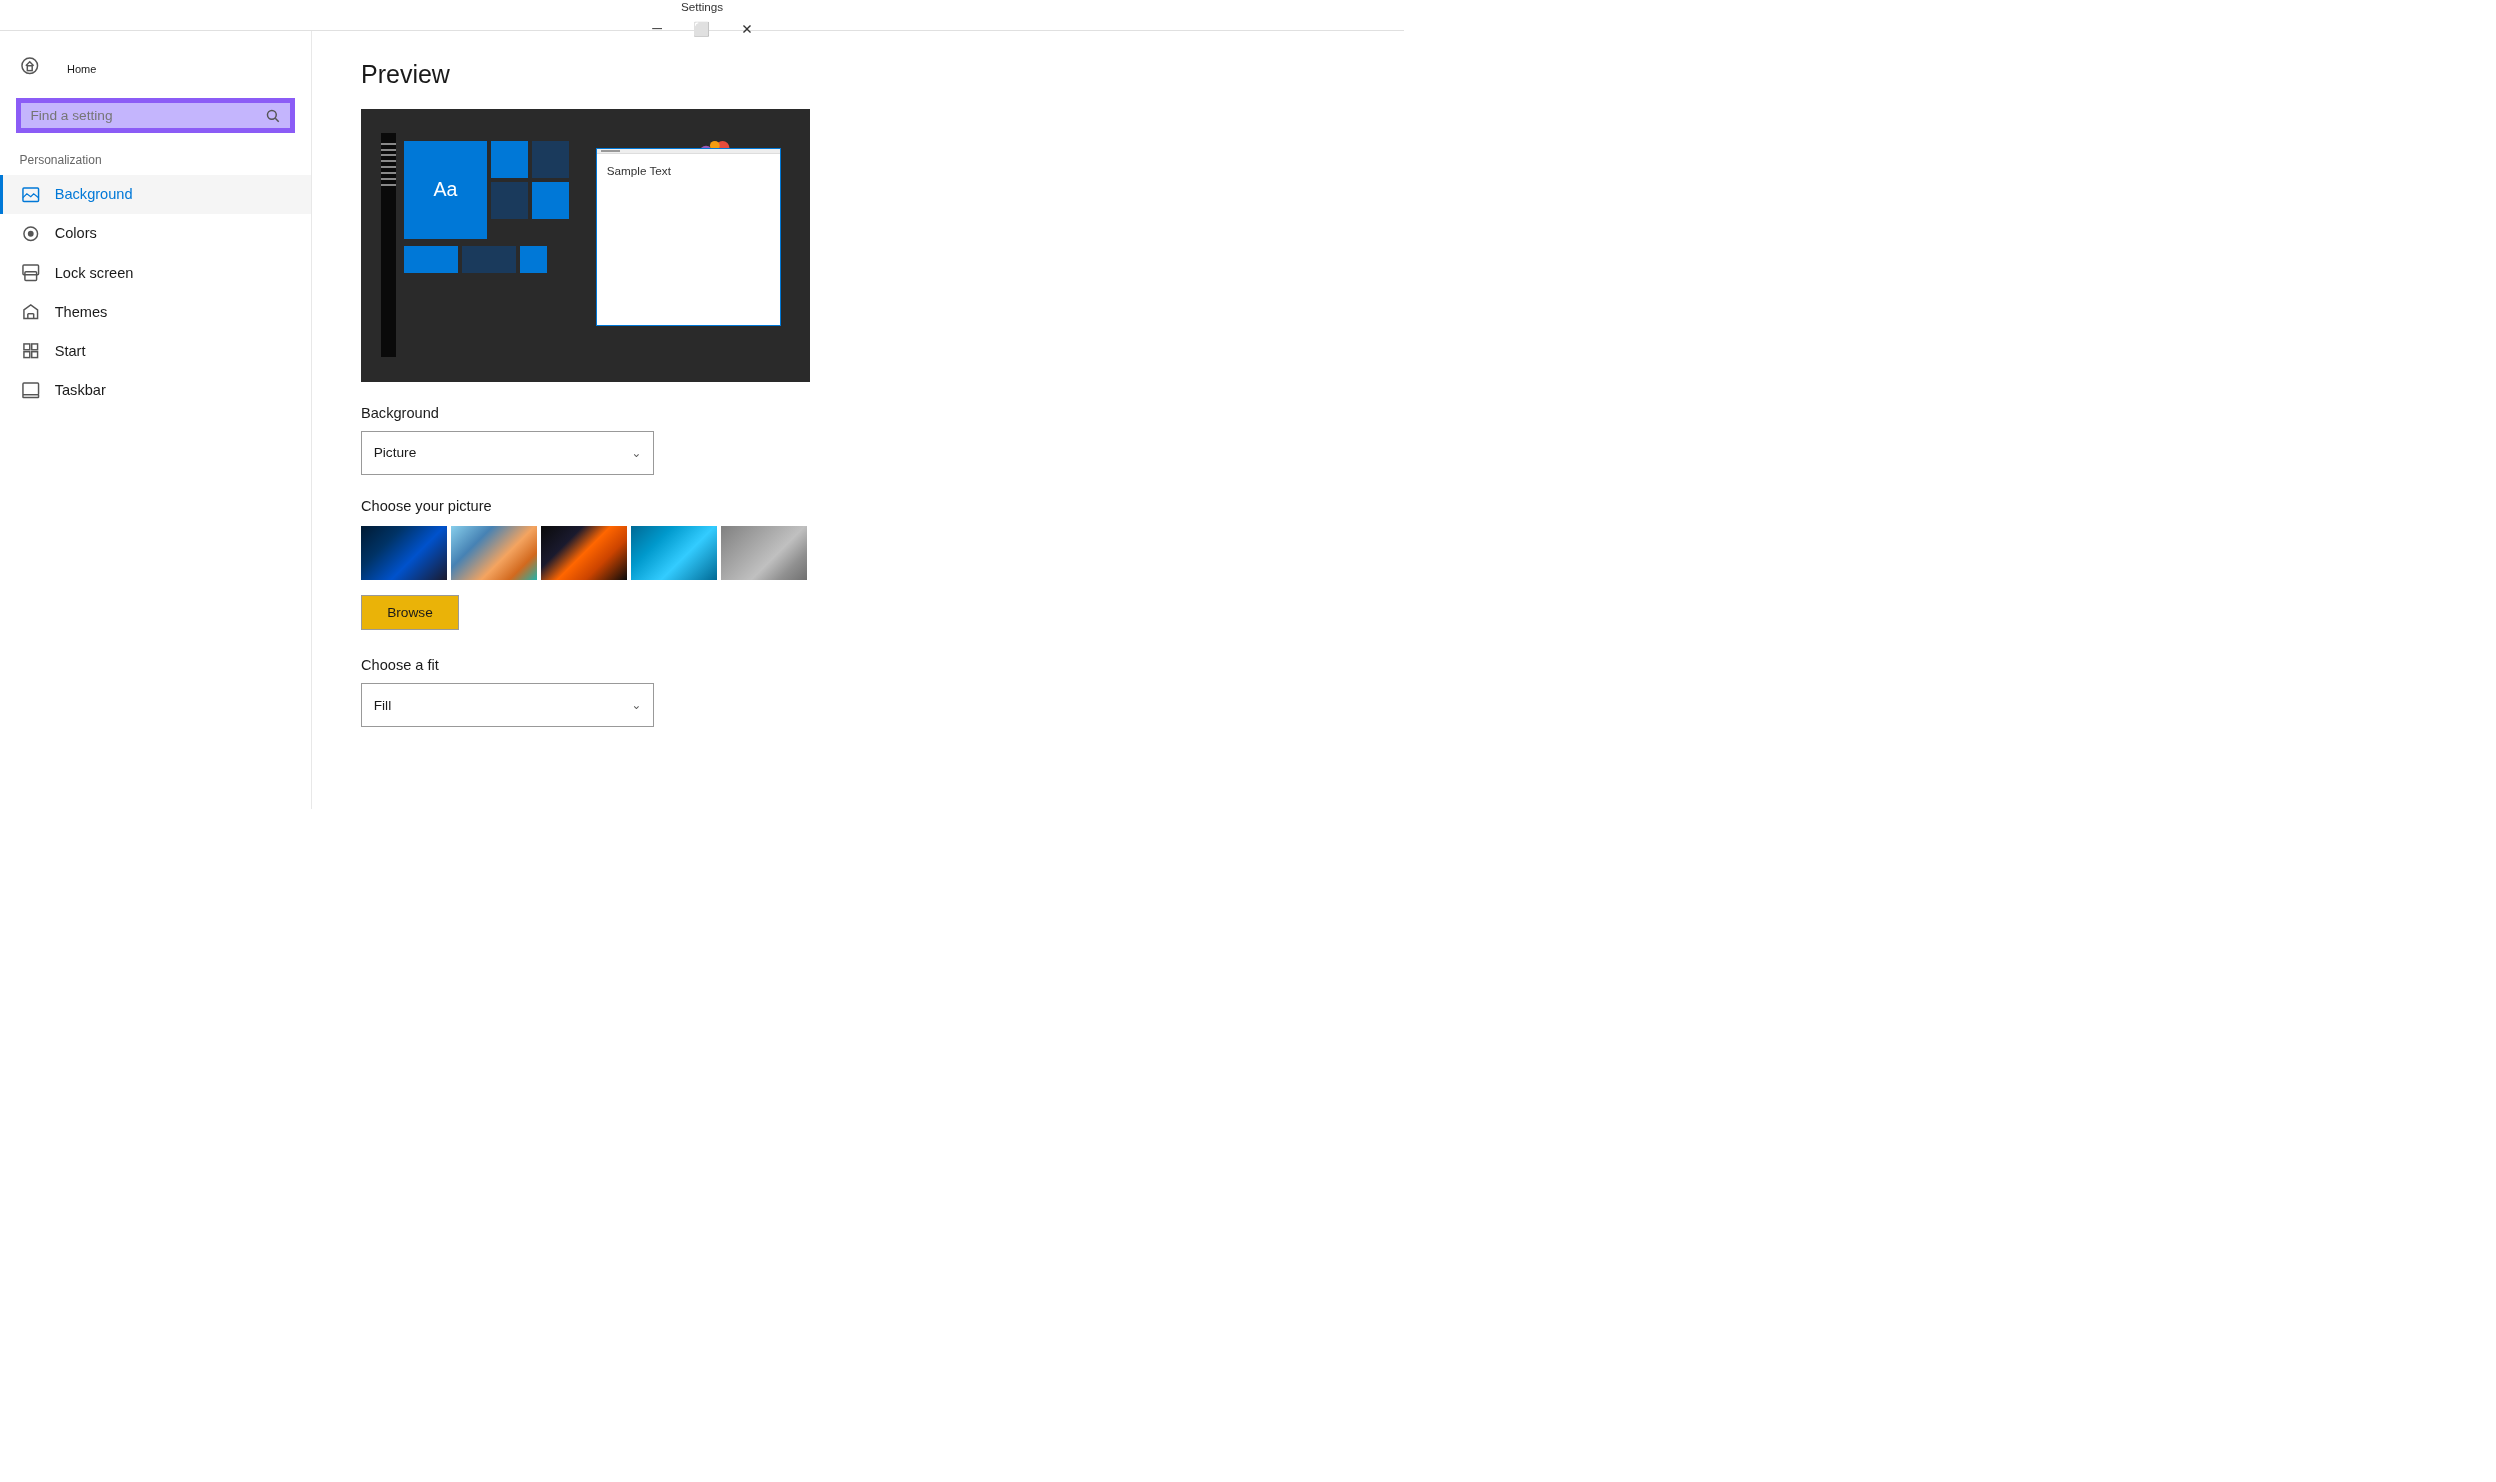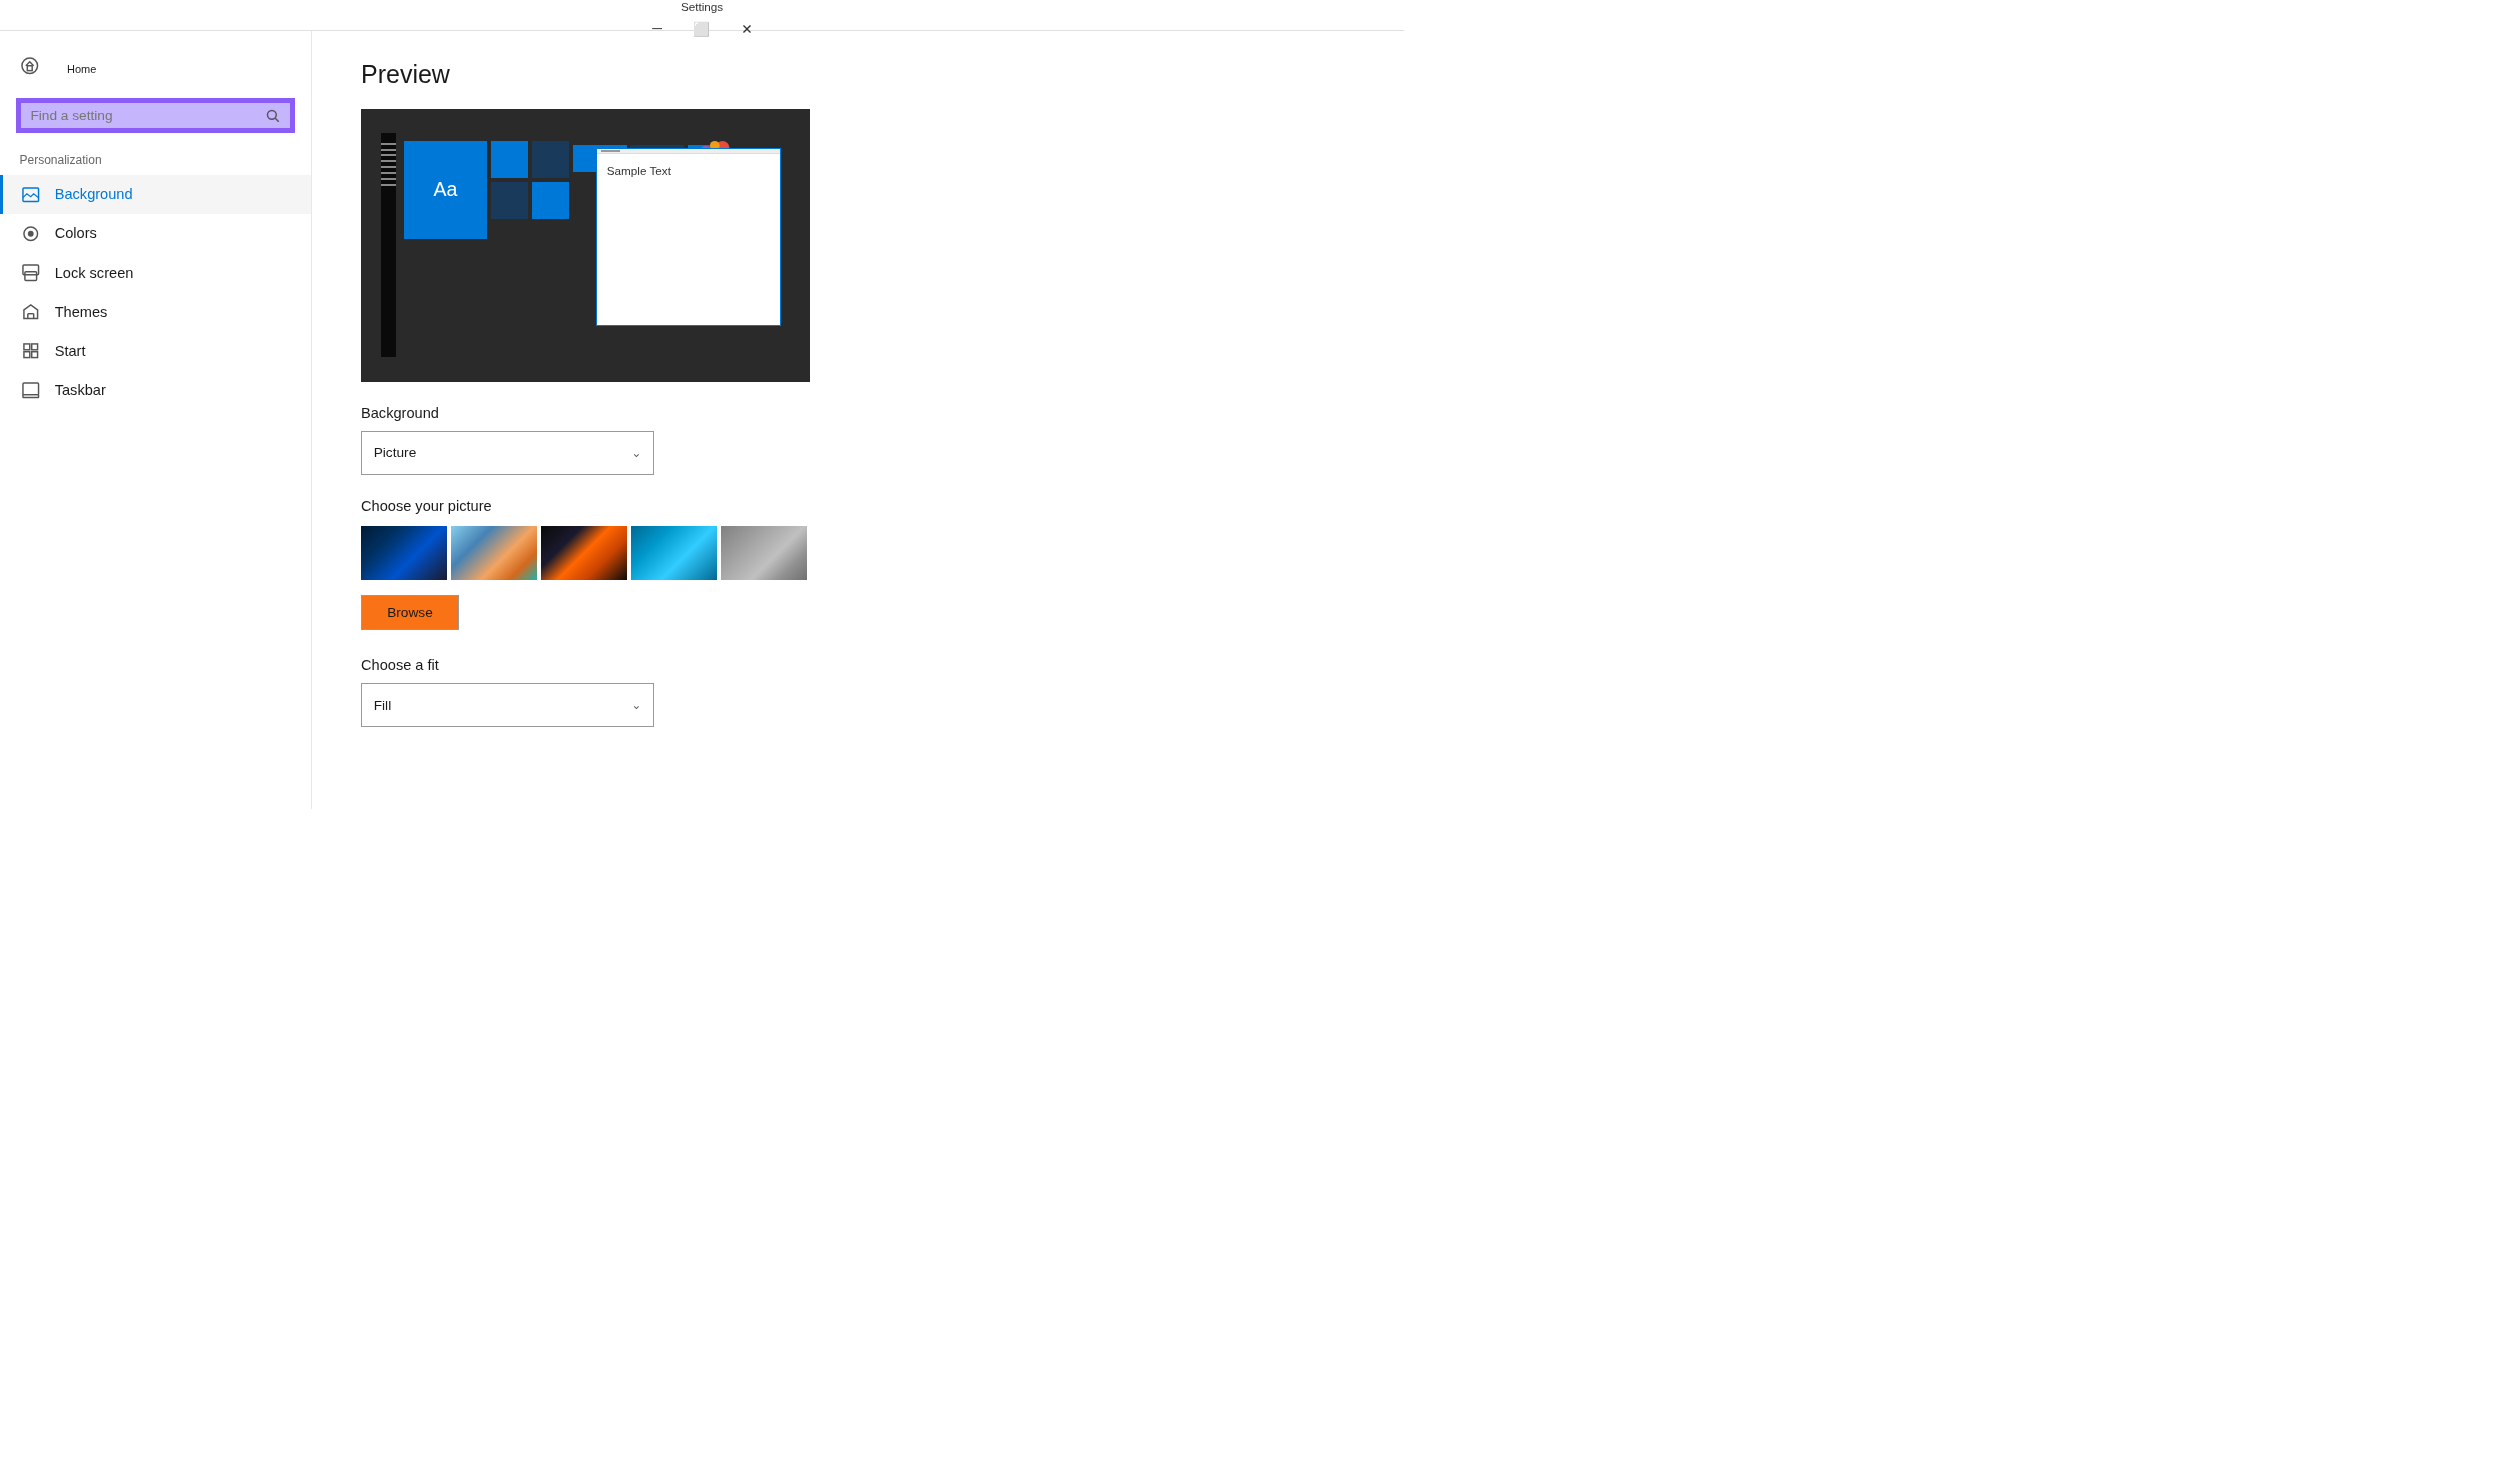--- a/index.html
+++ b/index.html
@@ -211,21 +211,21 @@
       width: 15.6px;
       height: 2px;
       background: #888;
     }
 
     
     .tiles-area {
       flex: 1;
       background: #2a2a2a;
       display: flex;
-      flex-direction: row;
+      flex-direction: column;
       padding: 7.8px;
       gap: 3.9px;
     }
 
     .tiles-top {
       display: flex;
       gap: 3.9px;
       align-items: flex-start;
     }
 
@@ -335,21 +335,21 @@
     .thumb-1 { background: linear-gradient(135deg, #001a33 0%, #003366 30%, #0052cc 60%, #1a1a2e 100%); }
     .thumb-2 { background: linear-gradient(135deg, #87ceeb 0%, #4682b4 30%, #f4a460 60%, #d2691e 80%, #20b2aa 100%); }
     .thumb-3 { background: linear-gradient(135deg, #0a0a0a 0%, #1a1a2e 30%, #ff6600 50%, #cc4400 70%, #0a0a0a 100%); }
     .thumb-4 { background: linear-gradient(135deg, #006994 0%, #0099cc 30%, #33ccff 60%, #006994 100%); }
     .thumb-5 { background: linear-gradient(135deg, #808080 0%, #a0a0a0 30%, #c0c0c0 60%, #909090 80%, #707070 100%); }
 
     .browse-btn {
       width: 98px;
       height: 35px;
       border: 1px solid #999;
-      background: #f97316;
+      background: #eab308;
       cursor: pointer;
       font-size: 13.7px;
       color: #1a1a1a;
       display: flex;
       align-items: center;
       justify-content: center;
       margin-bottom: 27px;
     }
 
     .fit-label {

